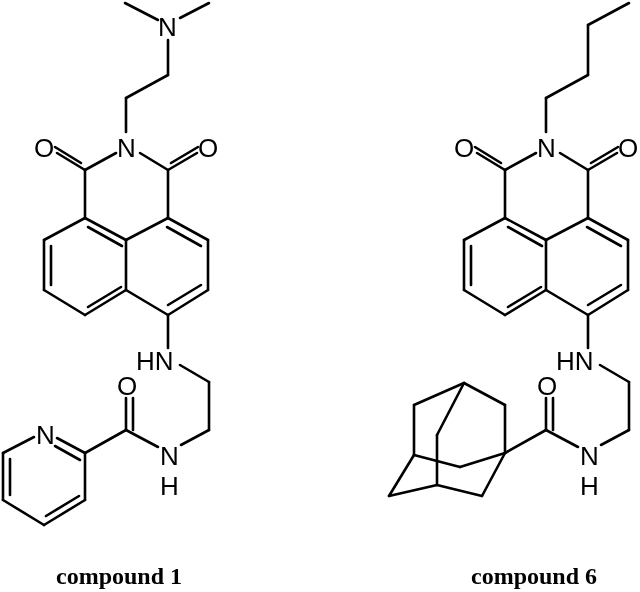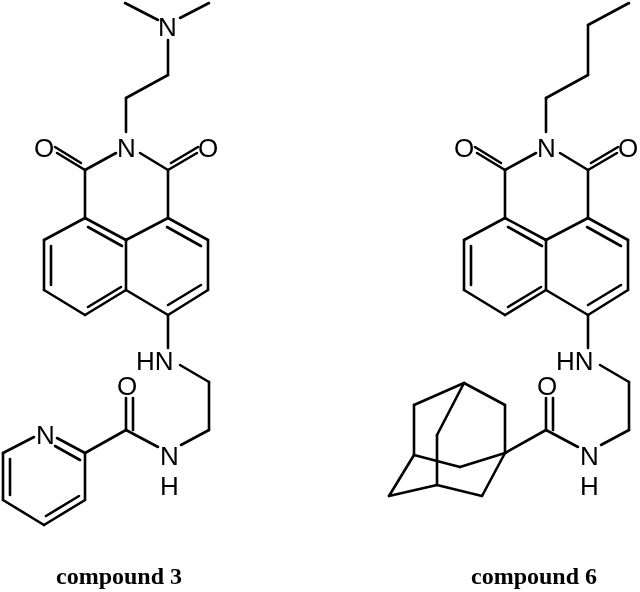--- a/index.html
+++ b/index.html
@@ -160,14 +160,14 @@
       <line class="bond" x1="414" y1="455" x2="460" y2="467"></line>
       <line class="bond" x1="460" y1="467" x2="505" y2="453"></line>
       <line class="bond" x1="414" y1="455" x2="389" y2="496"></line>
       <line class="bond" x1="389" y1="496" x2="437" y2="485"></line>
       <line class="bond" x1="437" y1="485" x2="482" y2="496"></line>
       <line class="bond" x1="482" y1="496" x2="505" y2="453"></line>
     </g>
   </g>
 </svg>
 
-<div class="caption" style="left:56px;top:563px;">compound 3</div>
+<div class="caption" style="left:56px;top:563px;">compound 1</div>
 <div class="caption" style="left:471px;top:563px;">compound 6</div>
 
 </body></html>

